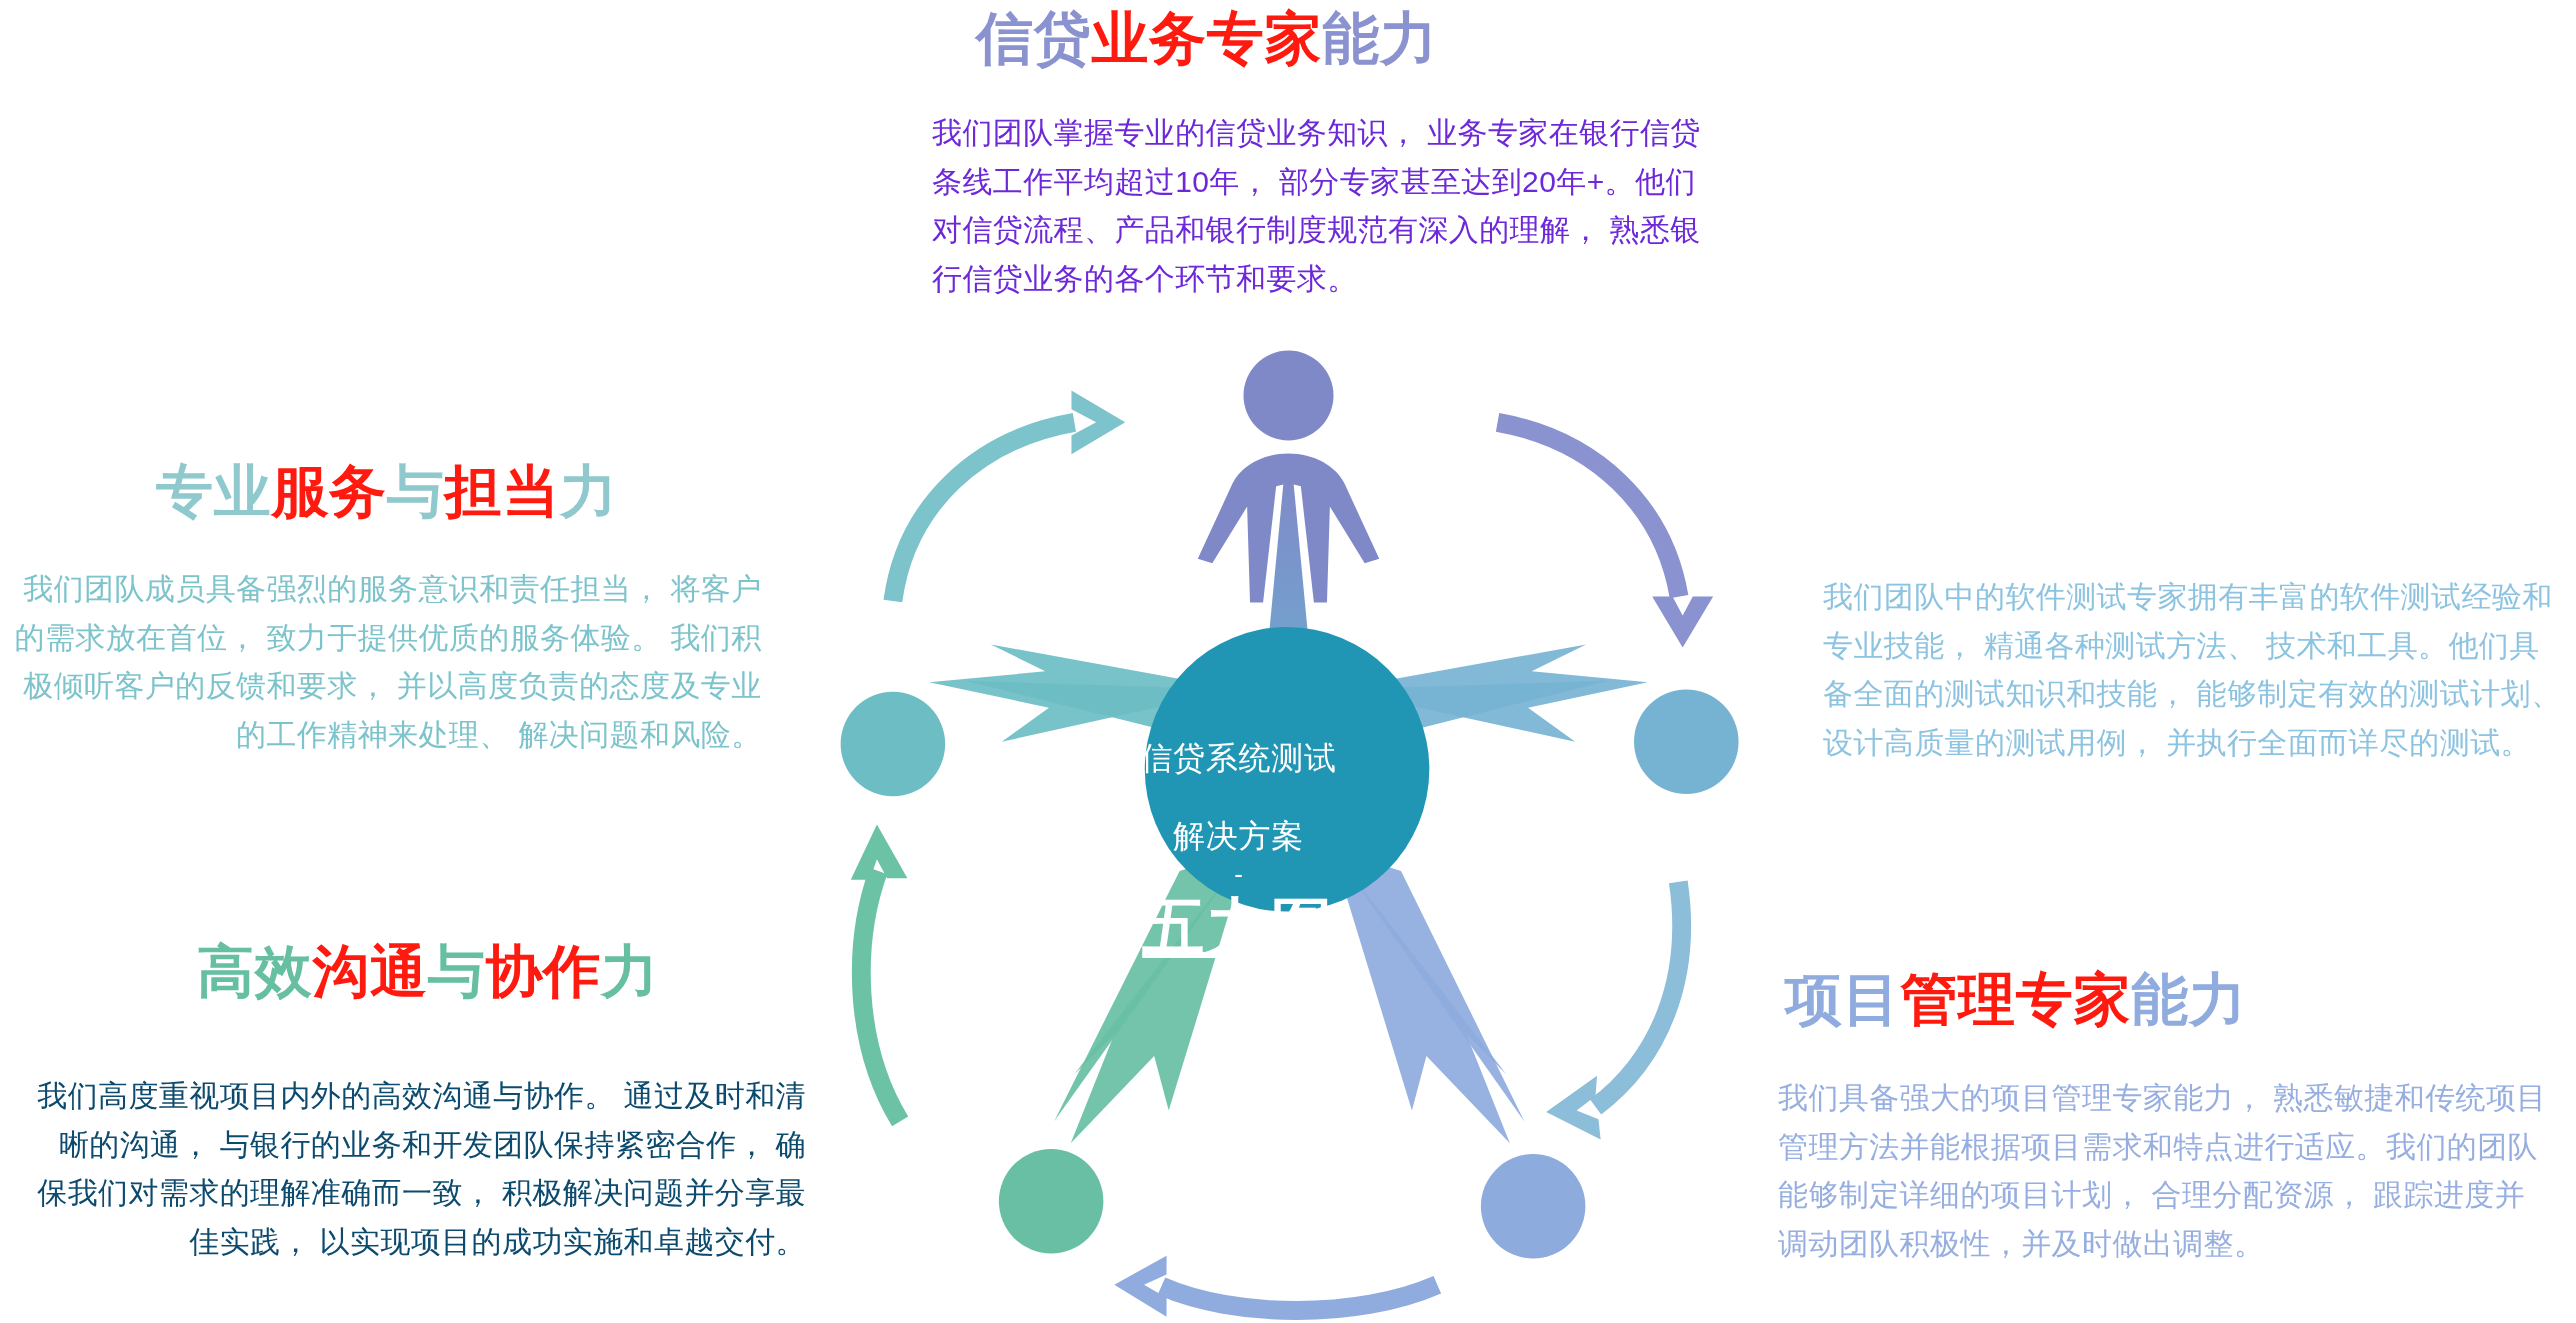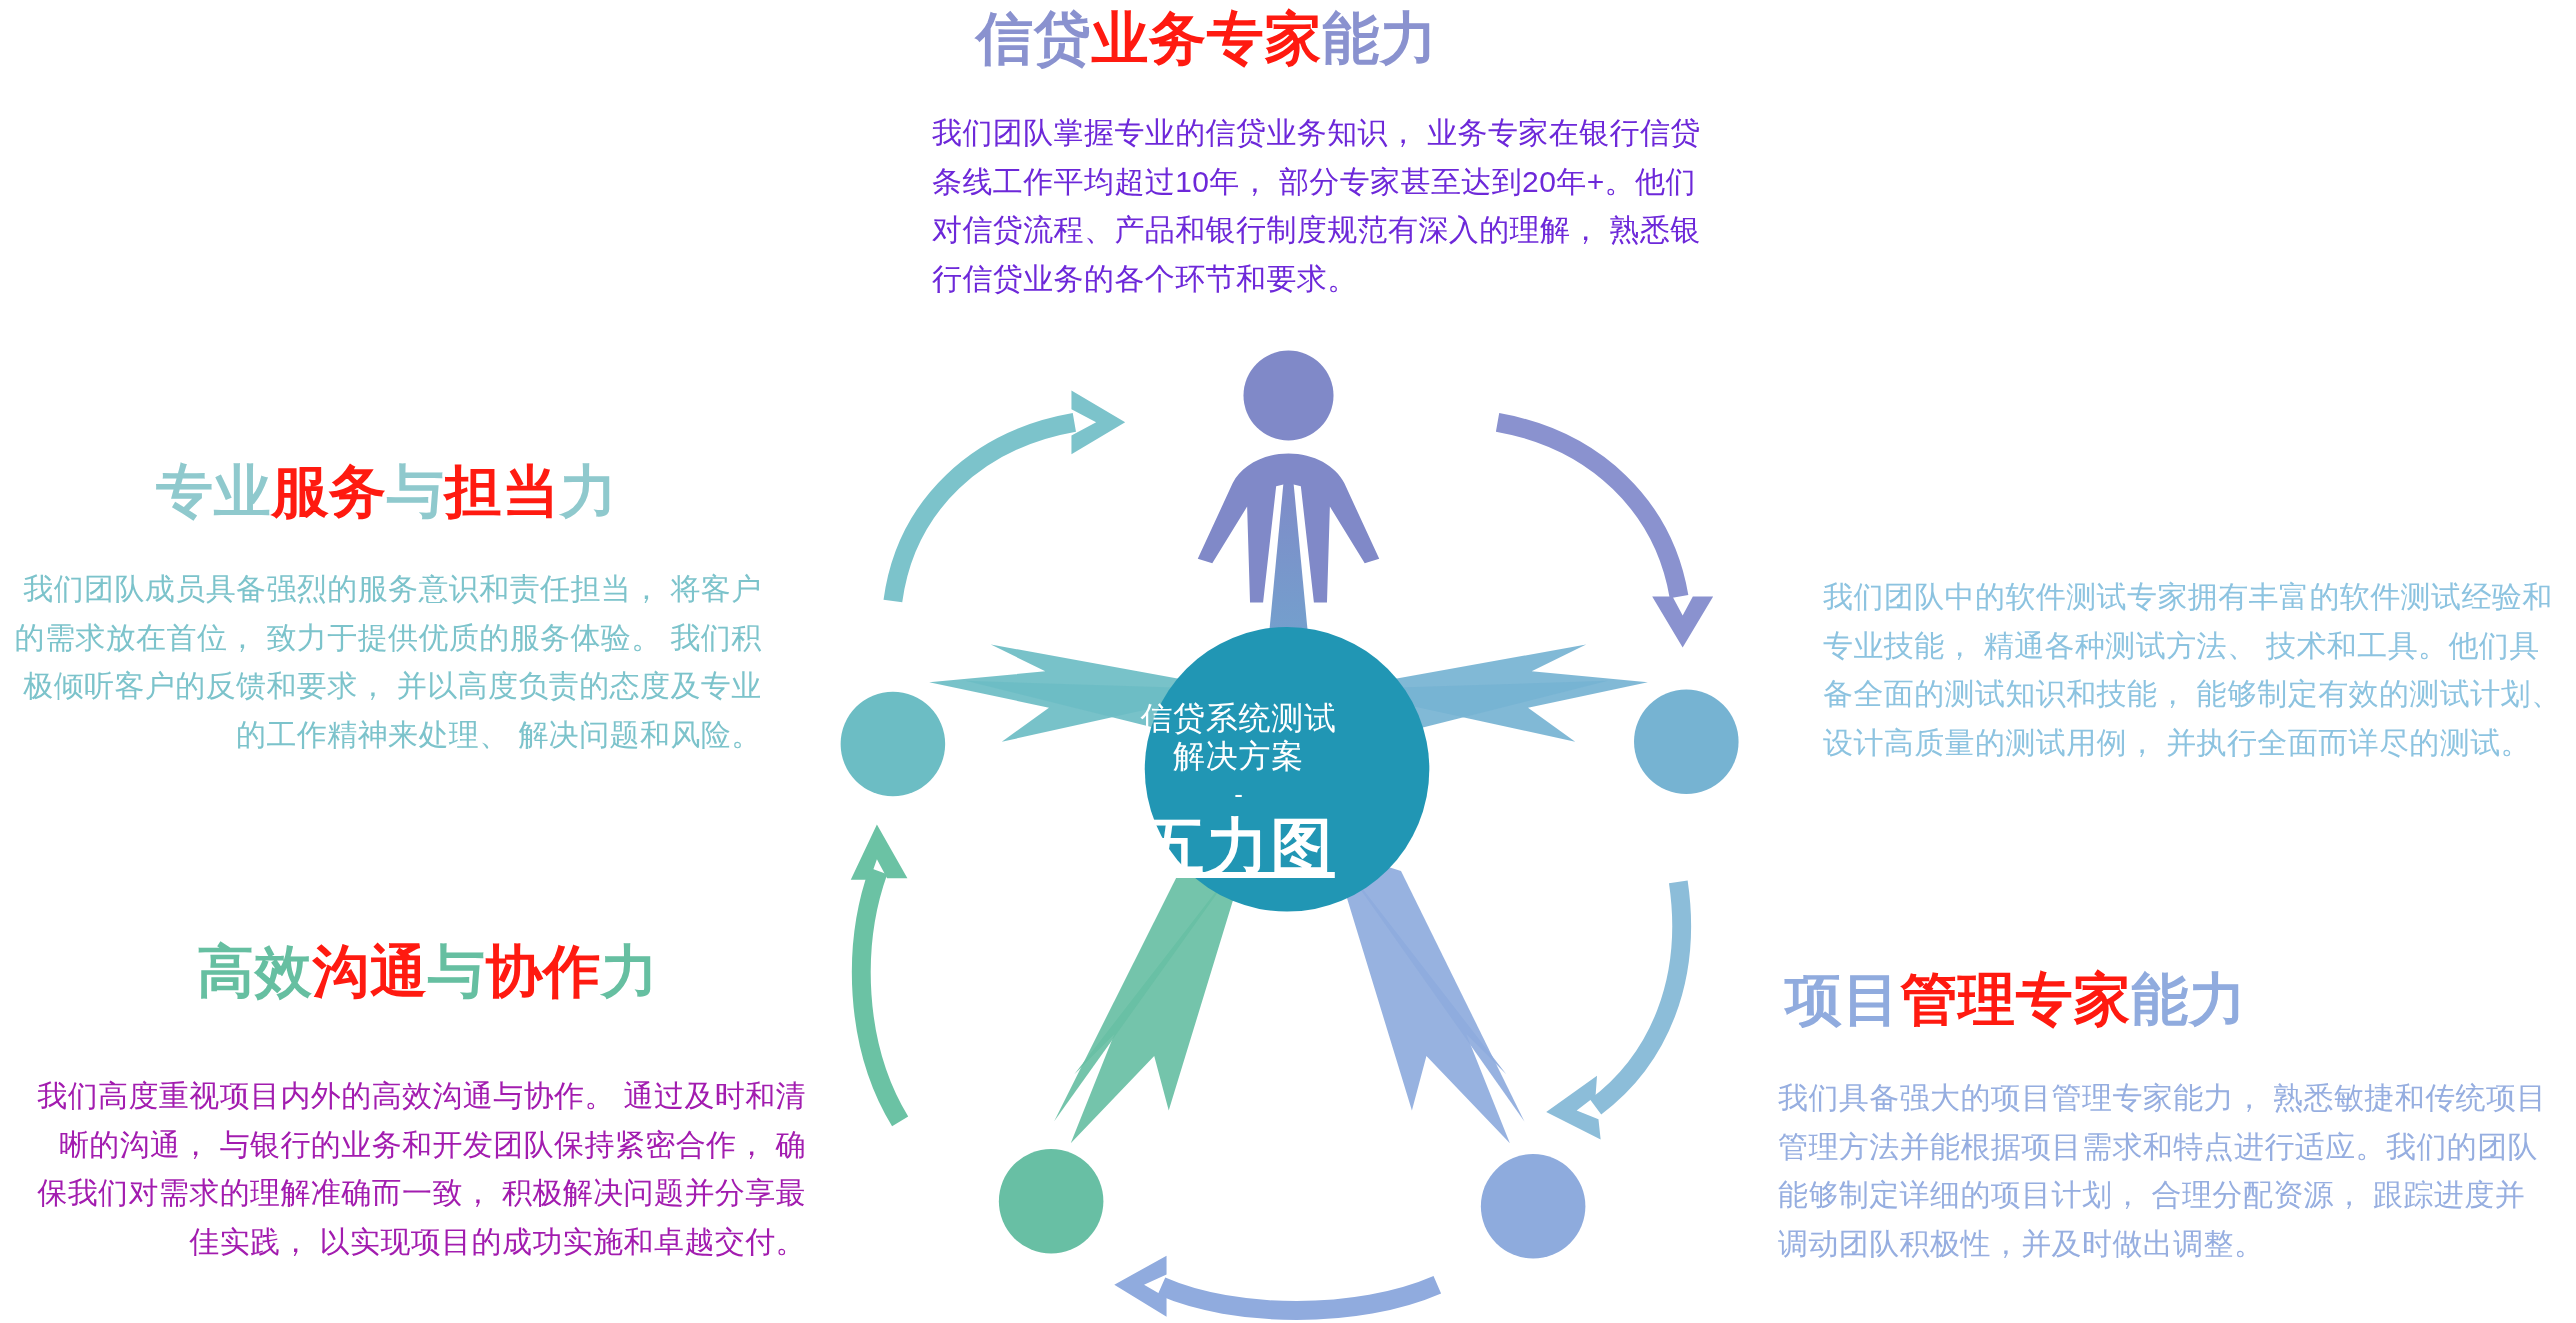--- a/index.html
+++ b/index.html
@@ -110,20 +110,21 @@
     top: 700px;
     width: 305px;
     text-align: center;
     color: #ffffff;
     pointer-events: none;
   }
   .center-line {
     font-size: 32px;
     line-height: 1.18;
     letter-spacing: 0.7px;
+    margin-top: 40px;
   }
   .center-dash {
     font-size: 26px;
     line-height: 1.25;
     margin-top: 2.9px;
   }
   .center-big {
     font-size: 62px;
     font-weight: bold;
     line-height: 1.1;
@@ -143,21 +144,21 @@
   <div class="body-text" id="top-body" style="color:#6d28d9">我们团队掌握专业的信贷业务知识， 业务专家在银行信贷条线工作平均超过10年， 部分专家甚至达到20年+。他们对信贷流程、产品和银行制度规范有深入的理解， 熟悉银行信贷业务的各个环节和要求。</div>
 
   <div class="heading" id="left-top-heading">
     <span style="color:#8FC9CD">专业</span><span style="color:#FF1A10">服务</span><span style="color:#8FC9CD">与</span><span style="color:#FF1A10">担当</span><span style="color:#8FC9CD">力</span>
   </div>
   <div class="body-text" id="left-top-body" style="color:#7CC3CB">我们团队成员具备强烈的服务意识和责任担当， 将客户的需求放在首位， 致力于提供优质的服务体验。 我们积极倾听客户的反馈和要求， 并以高度负责的态度及专业的工作精神来处理、 解决问题和风险。</div>
 
   <div class="heading" id="left-bottom-heading">
     <span style="color:#66BFA1">高效</span><span style="color:#FF1A10">沟通</span><span style="color:#66BFA1">与</span><span style="color:#FF1A10">协作</span><span style="color:#66BFA1">力</span>
   </div>
-  <div class="body-text" id="left-bottom-body" style="color:#a21caf">我们高度重视项目内外的高效沟通与协作。 通过及时和清晰的沟通， 与银行的业务和开发团队保持紧密合作， 确保我们对需求的理解准确而一致， 积极解决问题并分享最佳实践， 以实现项目的成功实施和卓越交付。</div>
+  <div class="body-text" id="left-bottom-body" style="color:#0c4a6e">我们高度重视项目内外的高效沟通与协作。 通过及时和清晰的沟通， 与银行的业务和开发团队保持紧密合作， 确保我们对需求的理解准确而一致， 积极解决问题并分享最佳实践， 以实现项目的成功实施和卓越交付。</div>
 
   <div class="body-text" id="right-top-body" style="color:#8CC3E0">我们团队中的软件测试专家拥有丰富的软件测试经验和专业技能， 精通各种测试方法、 技术和工具。他们具备全面的测试知识和技能， 能够制定有效的测试计划、 设计高质量的测试用例， 并执行全面而详尽的测试。</div>
 
   <div class="heading" id="right-bottom-heading">
     <span style="color:#90ABDE">项目</span><span style="color:#FF1A10">管理专家</span><span style="color:#90ABDE">能力</span>
   </div>
   <div class="body-text" id="right-bottom-body" style="color:#96AEE0">我们具备强大的项目管理专家能力， 熟悉敏捷和传统项目管理方法并能根据项目需求和特点进行适应。我们的团队能够制定详细的项目计划， 合理分配资源， 跟踪进度并调动团队积极性，并及时做出调整。</div>
 
   <div id="diagram">
     <svg width="1009" height="983" viewBox="0 0 1390 1354" xmlns="http://www.w3.org/2000/svg">

